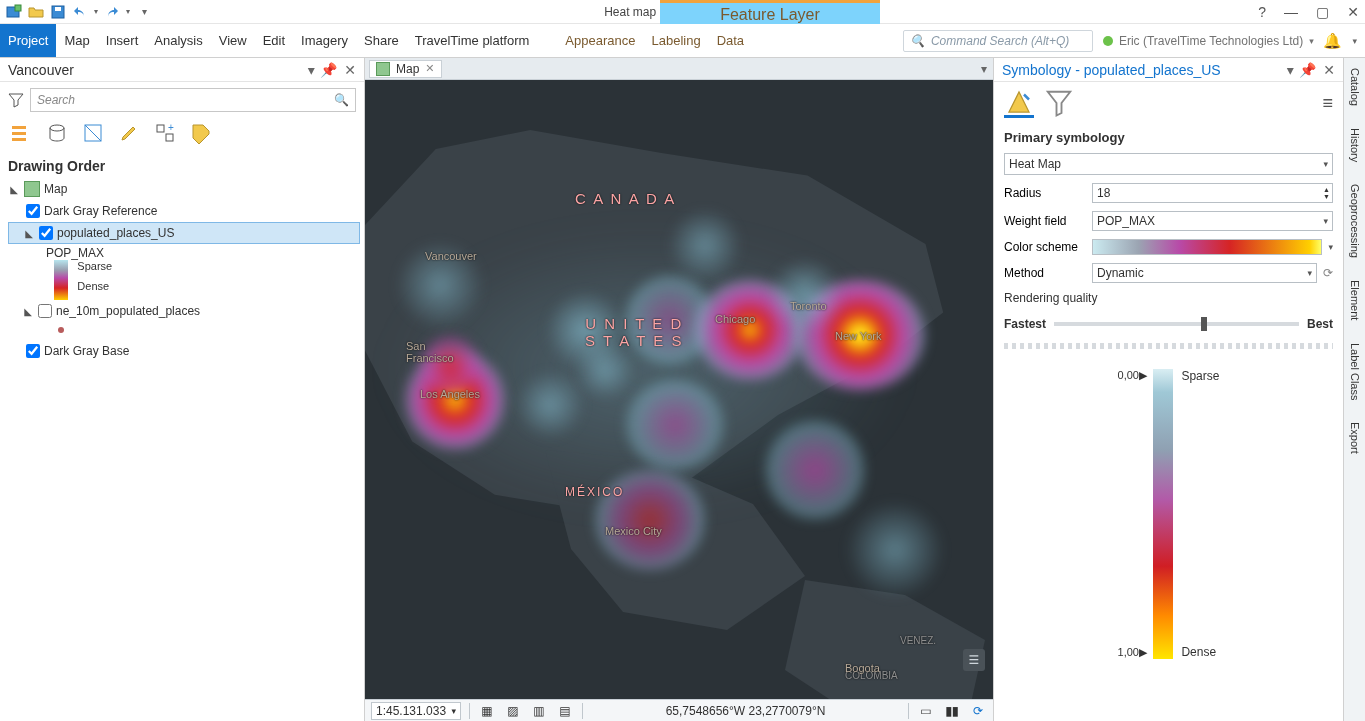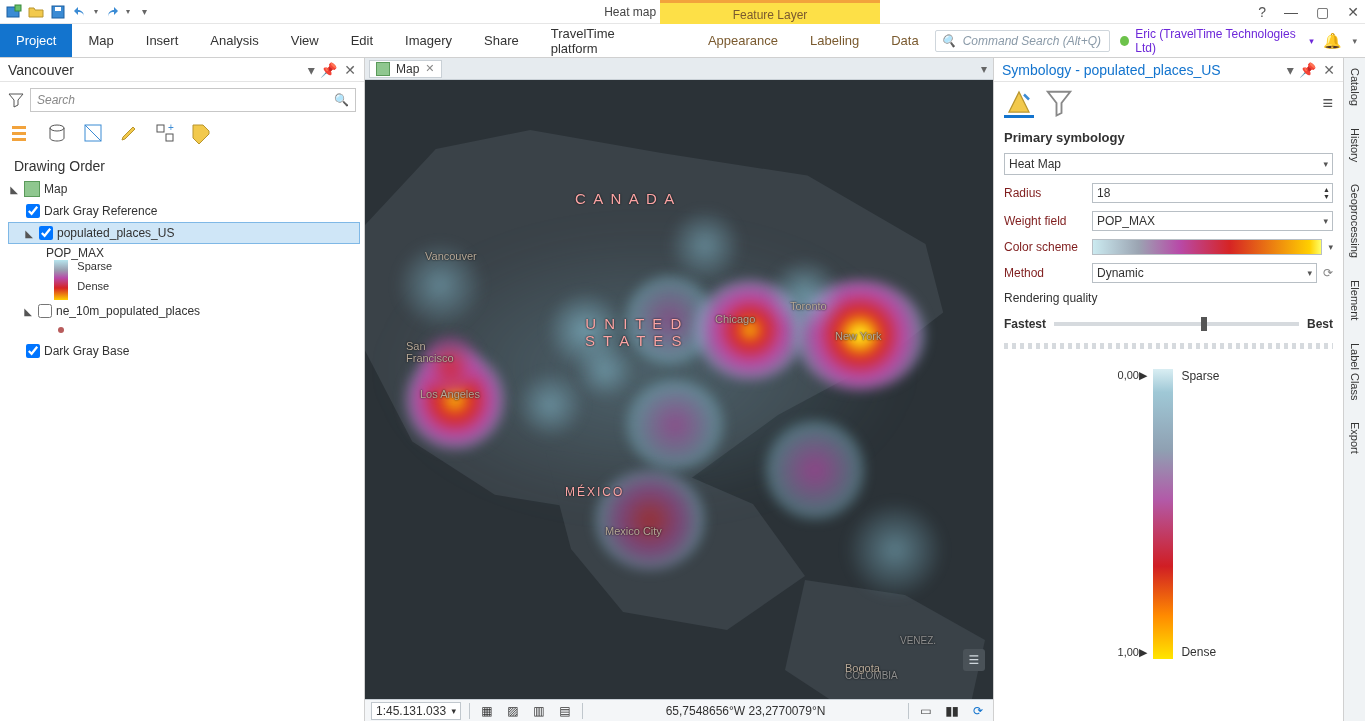--- a/index.html
+++ b/index.html
@@ -2,46 +2,46 @@
 <html><head>
 <meta charset="utf-8">
 <style>
 * { box-sizing: border-box; margin: 0; padding: 0; font-family: "Segoe UI", Tahoma, sans-serif; }
 body { width: 1365px; height: 721px; background: #f5f6f7; overflow: hidden; font-size: 12px; color: #323232; }
 
 
 .qat { height: 24px; background: #fff; display: flex; align-items: center; padding: 0 6px; border-bottom: 1px solid #e6e6e6; position: relative; }
 .qat .qat-left { display:flex; gap:6px; align-items:center;}
 .qat .title { position:absolute; left:0; right:0; text-align:center; color:#444; font-size:12px; pointer-events:none;}
-.qat .context { position:absolute; left:660px; width:220px; text-align:center; top:0; height:24px; line-height:24px; font-size:12px; border-top:3px solid #f2a33c; background:#fde047; color:#7a5a2f;}
+.qat .context { position:absolute; left:660px; width:220px; text-align:center; top:0; height:24px; line-height:24px; font-size:16px; border-top:3px solid #f2a33c; background:#7dd3fc; color:#7a5a2f;}
 .qat .winbtns { margin-left:auto; display:flex; gap:18px; color:#555; font-size:14px;}
 .qat-ic { width:16px; height:16px; display:inline-block; }
 
 
 .ribbon { height: 34px; background: #fff; display:flex; align-items:stretch; border-bottom:1px solid #d0d0d0; position:relative; }
-.tab { padding:0 16px; display:flex; align-items:center; font-size:13px; color:#333; cursor:pointer; }
+.tab { padding:0 8px; display:flex; align-items:center; font-size:13px; color:#333; cursor:pointer; }
 .tab.project { background:#1374ce; color:#fff; font-weight:500; }
 .tab.context { color:#7a5a2f; }
 .ribbon .right { margin-left:auto; display:flex; align-items:center; gap:10px; padding-right:8px; }
 .search-cmd { width:190px; height:22px; border:1px solid #cfd6dc; border-radius:2px; display:flex; align-items:center; padding:0 6px; color:#8a9aa8; font-style:italic; gap:6px;}
-.user-pill { display:flex; align-items:center; gap:6px; font-size:12px; color:#6d28d9;}
+.user-pill { display:flex; align-items:center; gap:6px; font-size:12px; color:#737373;}
 .user-dot { width:10px; height:10px; border-radius:50%; background:#6cc24a;}
 
 
 .layout { display:flex; height: calc(721px - 24px - 34px); }
 .contents { width:365px; background:#fff; border-right:1px solid #d0d0d0; display:flex; flex-direction:column; }
 .pane-header { height:24px; display:flex; align-items:center; padding:0 8px; border-bottom:1px solid #e4e4e4; font-size:14px; color:#333;}
 .pane-header .ph-right { margin-left:auto; display:flex; gap:6px; color:#666; }
 .search-row { display:flex; align-items:center; gap:6px; padding:6px 8px;}
 .filter-ic { width:16px; height:16px; }
 .search-box { flex:1; height:24px; border:1px solid #c7c7c7; display:flex; align-items:center; padding:0 6px; color:#888;}
 .search-box .mag { margin-left:auto; color:#666;}
 .toolbar { display:flex; gap:14px; padding:4px 10px 8px; }
 .tb-ic { width:22px; height:22px; }
-.section-title { padding:6px 14px 4px; font-size:14px; font-weight:400; }
+.section-title { padding:6px 8px 4px; font-size:14px; font-weight:700; }
 .tree { padding:0 4px 0 8px; }
 .tree-row { display:flex; align-items:center; gap:4px; height:22px; padding-left:0;}
 .tree-row .arrow { width:12px; text-align:center; color:#555; font-size:10px;}
 .tree-row input[type=checkbox]{ width:14px; height:14px; }
 .tree-row.selected { background:#cfe6f7; border:1px solid #7fb8e6; }
 .legend-block { padding-left:46px; }
 .legend-bar { width:14px; height:40px; background:linear-gradient(to bottom,#b7e5ee 0%,#9a9fb0 25%,#b84aa8 45%,#d62424 70%,#ffcf00 100%); display:inline-block; vertical-align:top; margin-right:6px;}
 .legend-labels { display:inline-block; font-size:11px; }
 .legend-labels div { height:20px; }
 .tiny-dot { width:6px; height:6px; border-radius:50%; background:#b85c5c; display:inline-block; margin-left:50px;}
@@ -67,21 +67,21 @@
 .symb { width:350px; background:#fff; border-left:1px solid #d0d0d0; display:flex; flex-direction:column;}
 .symb-header { height:24px; display:flex; align-items:center; padding:0 8px; color:#1374ce; font-size:14px; border-bottom:1px solid #e4e4e4;}
 .symb-header .ph-right { margin-left:auto; display:flex; gap:6px; color:#666;}
 .symb-icons { height:42px; display:flex; align-items:center; padding:0 10px; gap:10px;}
 .symb-ic { width:30px; height:30px; display:flex; align-items:center; justify-content:center;}
 .symb-ic.active { border-bottom:3px solid #1374ce; }
 .burger { margin-left:auto; font-size:18px; color:#555;}
 .symb-body { padding:6px 10px; display:flex; flex-direction:column; gap:8px; font-size:12px;}
 .symb-body h4 { font-size:13px; font-weight:600; }
 .form-row { display:flex; align-items:center; gap:6px;}
-.form-row label { width:82px; color:#7f1d1d; }
+.form-row label { width:82px; color:#000000; }
 .form-row .field { flex:1; height:20px; border:1px solid #b8bfc5; background:#fff; display:flex; align-items:center; padding:0 4px; position:relative; font-size:12px;}
 .dd-arrow { position:absolute; right:4px; color:#555; font-size:9px;}
 .spin { position:absolute; right:2px; display:flex; flex-direction:column; font-size:7px; color:#333; line-height:7px;}
 .color-strip { height:16px; flex:1; background:linear-gradient(to right,#cbeaf0 0%,#9ba4b2 20%,#b84aa8 38%,#d62424 60%,#ffcf00 95%,#ffff66 100%); border:1px solid #b8bfc5;}
 .quality-row { display:flex; align-items:center; gap:8px; margin-top:4px;font-weight:bold;}
 .slider { flex:1; height:4px; background:#d6dade; position:relative;}
 .slider .thumb { position:absolute; top:-5px; width:6px; height:14px; background:#555; left:60%;}
 .big-legend { margin:12px auto 0; display:flex; gap:4px; }
 .big-legend .bar { width:20px; height:290px; background:linear-gradient(to bottom,#d9eef3 0%, #9fc8d6 8%, #8fa0b2 28%, #b25aa8 45%, #d01e24 68%, #ff8a00 85%, #ffe600 100%);}
 .big-legend .ticks { display:flex; flex-direction:column; justify-content:space-between; font-size:11px; height:290px; text-align:right; padding-right:2px;}

